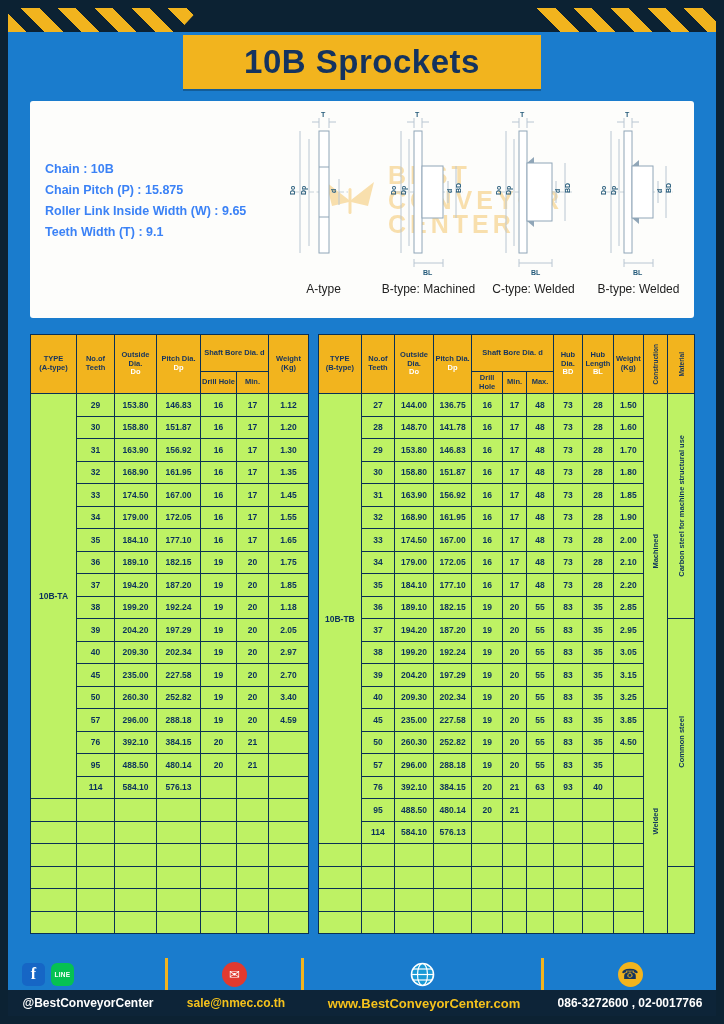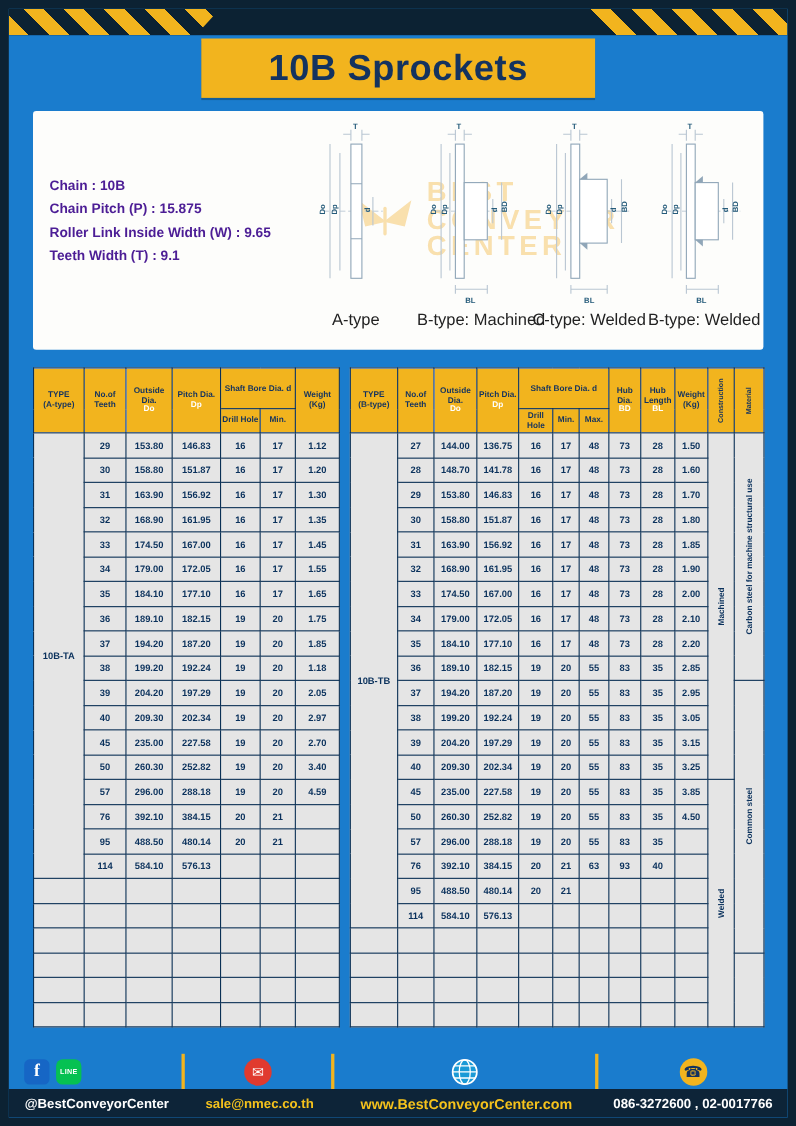--- a/index.html
+++ b/index.html
@@ -19,38 +19,38 @@
 
   
   .banner{position:absolute;top:27px;left:50%;transform:translateX(-50%);
     width:358px;height:54px;background:#f2b41e;display:flex;align-items:center;justify-content:center;
     box-shadow:0 2px 0 rgba(0,0,0,.25);}
   .banner h1{margin:0;font-size:33px;font-weight:800;color:#14335f;letter-spacing:.5px;}
 
   
   .panel{position:absolute;top:93px;left:22px;width:664px;height:217px;background:#fdfdfb;border-radius:3px;}
   .specs{position:absolute;left:15px;top:58px;z-index:3;}
-  .spec-line{font-size:12.5px;font-weight:700;color:#4c1d95;line-height:21px;white-space:nowrap;}
+  .spec-line{font-size:12.5px;font-weight:700;color:#3b82f6;line-height:21px;white-space:nowrap;}
 
   .watermark{position:absolute;left:292px;top:62px;z-index:1;display:flex;align-items:center;gap:10px;opacity:.35;}
   .watermark .wtext div{font-size:25px;font-weight:800;color:#f0a81e;letter-spacing:4px;line-height:.98;}
 
   .diagrams{position:absolute;left:244px;top:8px;width:414px;height:202px;display:flex;justify-content:space-between;z-index:2;}
   .diag{width:99px;text-align:center;}
   .diag svg{display:block;margin:0 auto;font-family:inherit;}
-  .diag .cap{font-size:15px;color:#222;margin-top:1px;white-space:nowrap;}
+  .diag .cap{font-size:12px;color:#222;margin-top:1px;white-space:nowrap;}
   .part{stroke:#90a6b8;stroke-width:1;fill:#ffffff;}
   .dimln{stroke:#b9c6d2;stroke-width:1;fill:none;}
   .cline{stroke:#b9c6d2;stroke-width:.8;stroke-dasharray:5 2.5;}
   .dimtx{fill:#255b7a;font-size:7px;font-weight:700;}
   .weld{fill:#90a6b8;stroke:none;}
 
   
   .tables{position:absolute;top:326px;left:22px;display:flex;gap:9px;}
-  table.spec-table{border-collapse:collapse;table-layout:fixed;background:#e5e5e5;}
+  table.spec-table{border-collapse:collapse;table-layout:fixed;background:#bef264;}
   table.left-t{width:278px;}
   table.right-t{width:377px;}
   .spec-table th,.spec-table td{border:1px solid #0a3055;overflow:hidden;padding:0;text-align:center;vertical-align:middle;}
   .spec-table thead th{background:#f2b41e;color:#14335f;font-size:7.5px;font-weight:700;line-height:1.15;padding:1px 0;}
   .spec-table thead tr:first-child th{height:34px;}
   .spec-table thead tr:nth-child(2) th{height:19px;}
   .hsub{display:block;color:#ffffff;font-size:7.5px;font-weight:700;}
   th.wh{color:#ffffff;}
   th.nowrap{white-space:nowrap;font-size:7px;}
   .vhead{writing-mode:vertical-rl;transform:rotate(180deg);margin:0 auto;font-size:6.5px;font-weight:700;color:#14335f;white-space:nowrap;}

